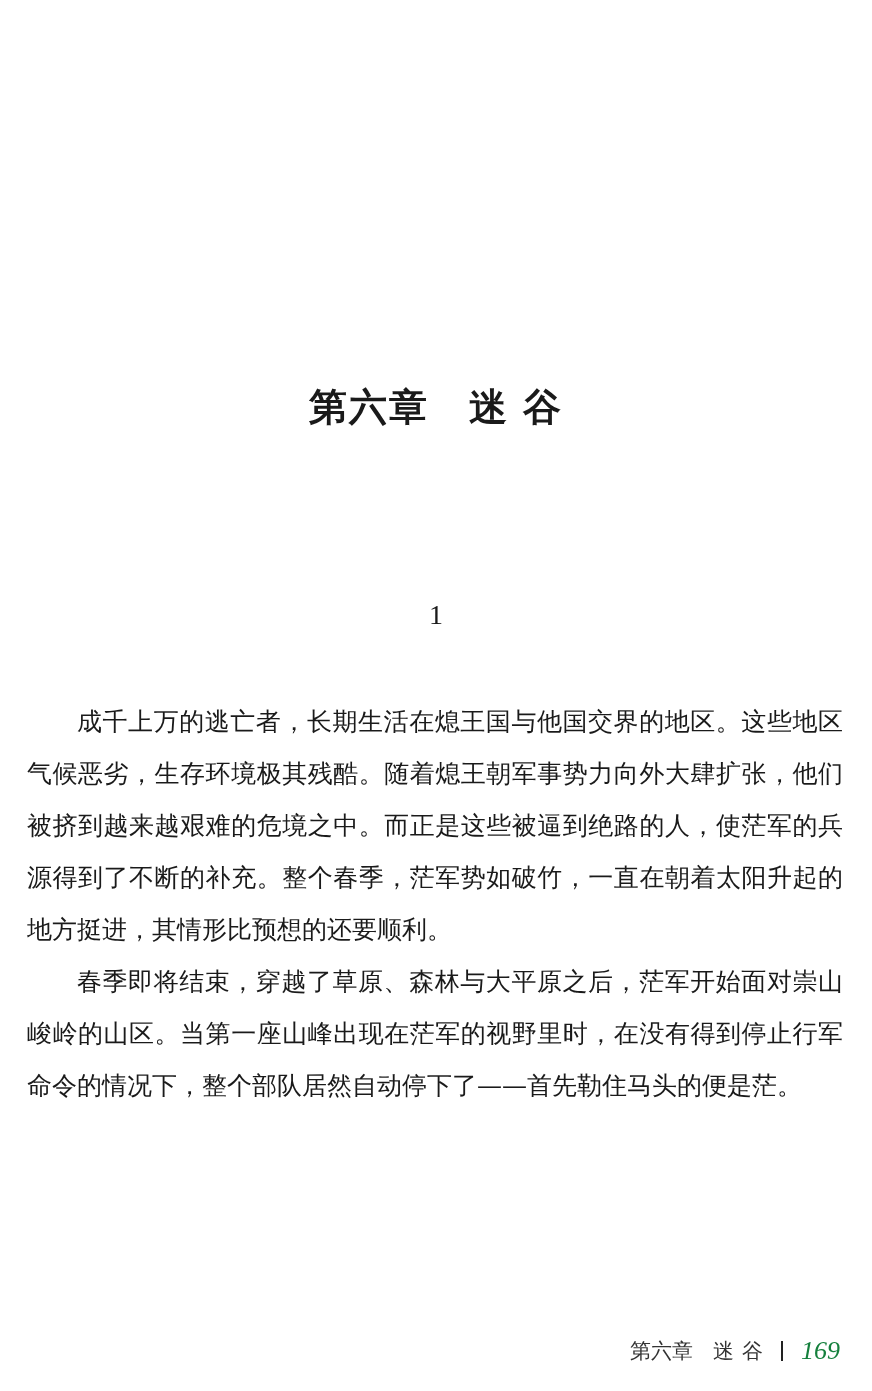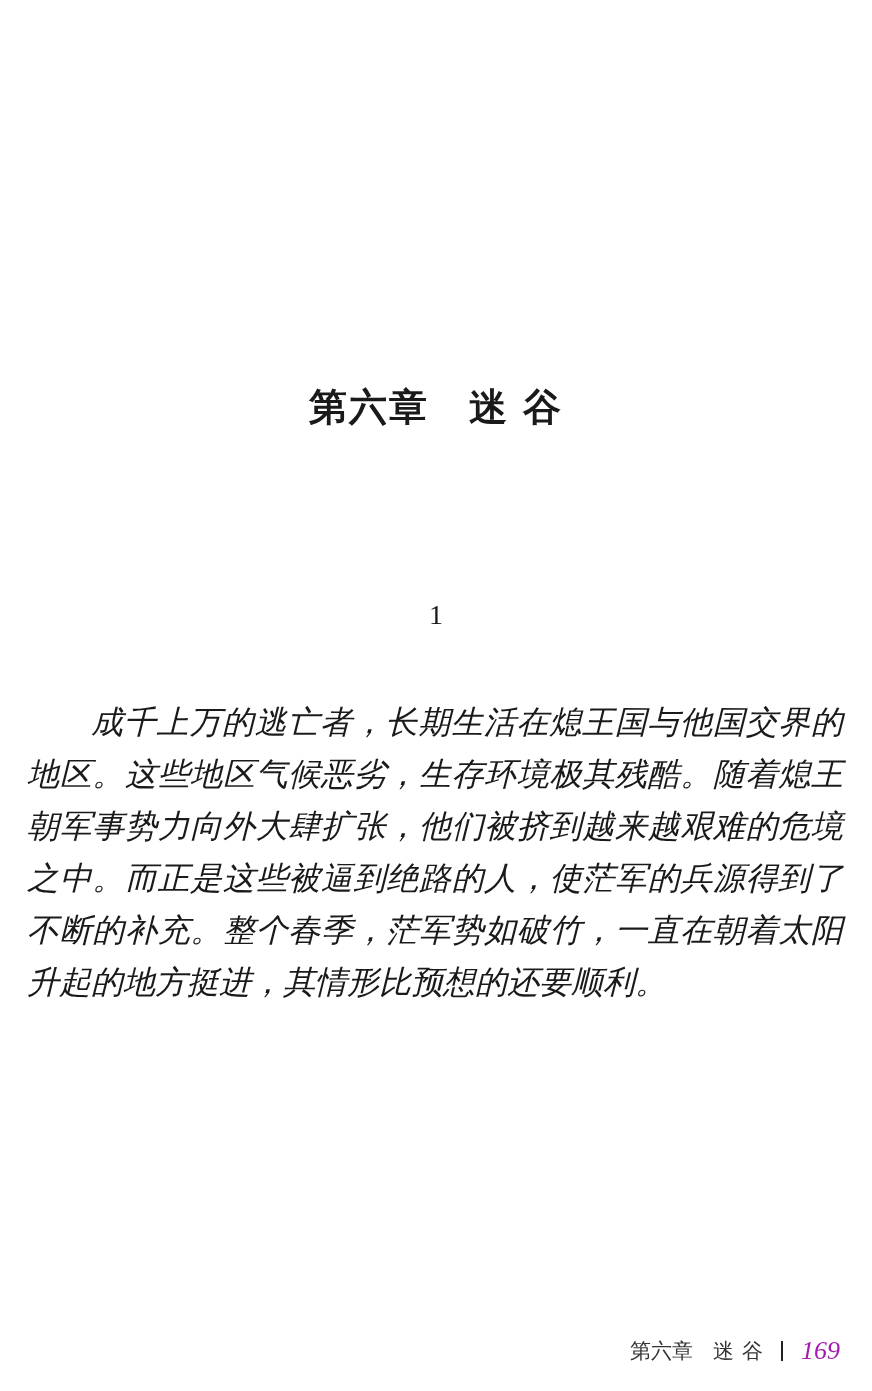--- a/index.html
+++ b/index.html
@@ -37,25 +37,24 @@
       text-align: center;
       font-family: "Liberation Serif", "DejaVu Serif", serif;
       font-size: 28px;
       line-height: 34px;
     }
     .body-text {
       position: absolute;
       top: 696px;
       left: 27px;
       width: 816px;
-      font-size: 32px;
+      font-size: 25px;
       line-height: 52px;
       text-align: justify;
       font-family: "DejaVu Serif", "Liberation Serif", serif;
-      font-style: italic;
     }
     .body-text p {
       margin: 0;
       text-indent: 2em;
     }
     .footer {
       position: absolute;
       top: 1333px;
       right: 32px;
       height: 36px;
@@ -71,33 +70,34 @@
       display: inline-block;
       width: 2px;
       height: 20px;
       background: #222;
       margin: 0 18px 0 18px;
     }
     .footer .page-number {
       font-family: "Liberation Serif", "DejaVu Serif", serif;
       font-style: italic;
       font-size: 26px;
-      color: #a21caf;
+      color: #15803d;
     }
   </style>
 </head>
 <body>
 
 <div class="chapter-title">
   <span>第六章</span><span class="gap"></span><span>迷</span><span class="gap2"></span><span>谷</span>
 </div>
 
 <div class="section-number">1</div>
 
 <div class="body-text">
   <p>成千上万的逃亡者，长期生活在熄王国与他国交界的地区。这些地区气候恶劣，生存环境极其残酷。随着熄王朝军事势力向外大肆扩张，他们被挤到越来越艰难的危境之中。而正是这些被逼到绝路的人，使茫军的兵源得到了不断的补充。整个春季，茫军势如破竹，一直在朝着太阳升起的地方挺进，其情形比预想的还要顺利。</p>
+  <p>春季即将结束，穿越了草原、森林与大平原之后，茫军开始面对崇山峻岭的山区。当第一座山峰出现在茫军的视野里时，在没有得到停止行军命令的情况下，整个部队居然自动停下了——首先勒住马头的便是茫。</p>
 </div>
 
 <div class="footer">
   <span class="running-title"><span>第六章</span><span class="gap"></span><span>迷</span><span class="gap2"></span><span>谷</span></span>
   <span class="divider"></span>
   <span class="page-number">169</span>
 </div>
 
 </body></html>

